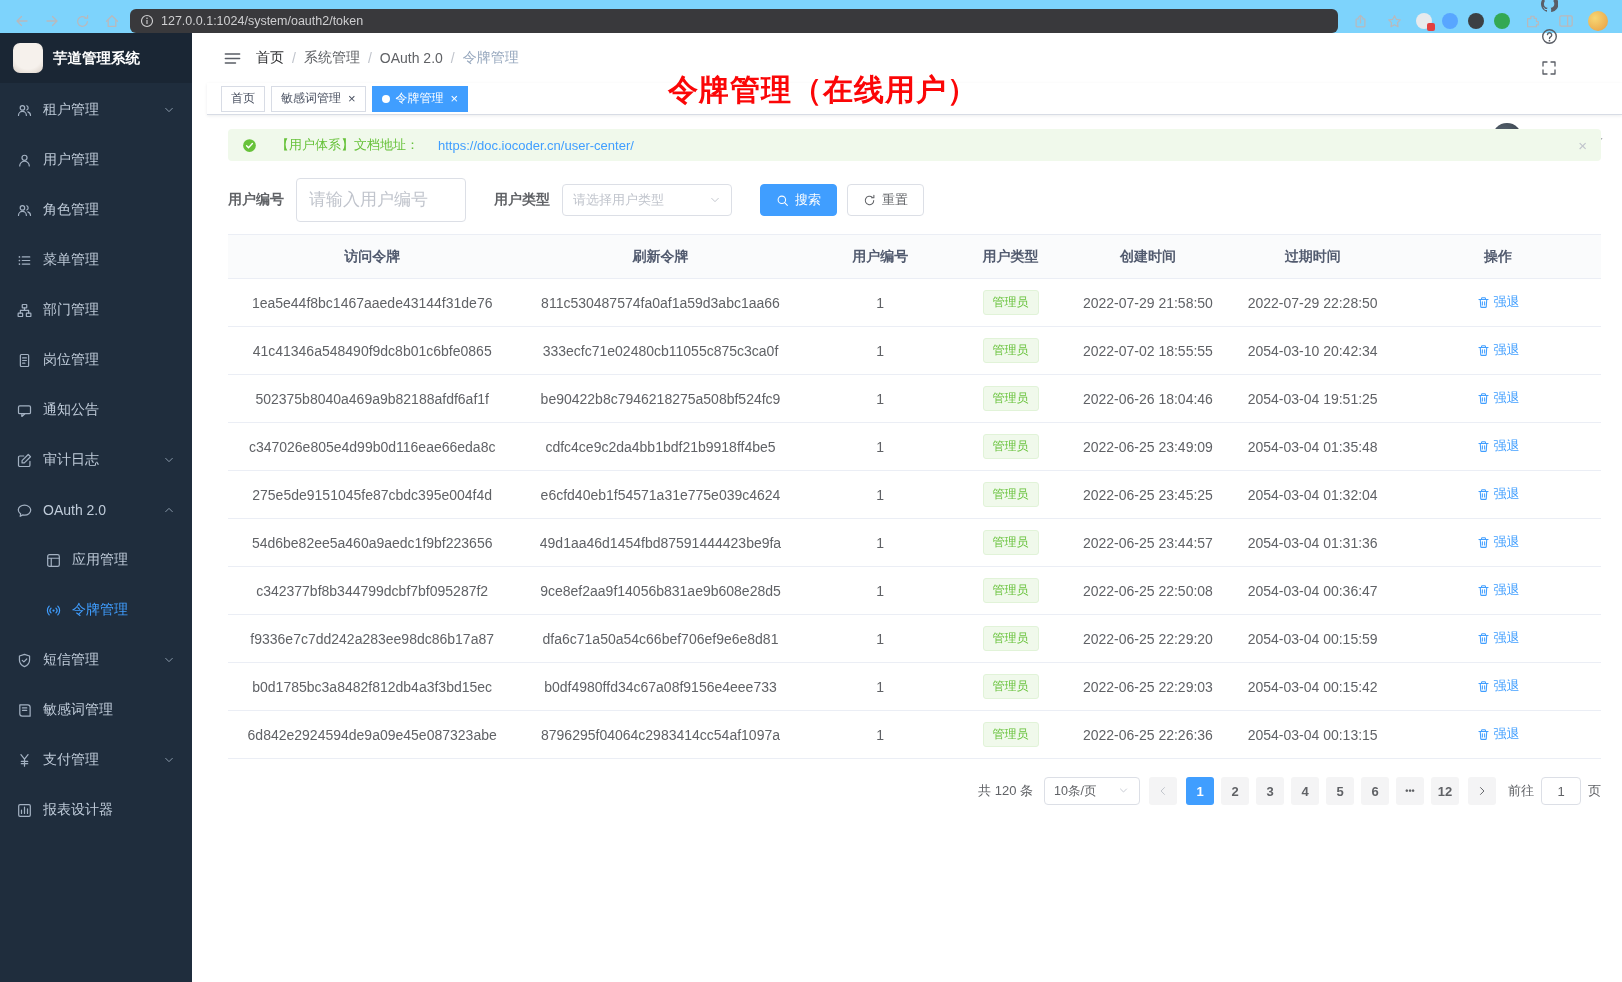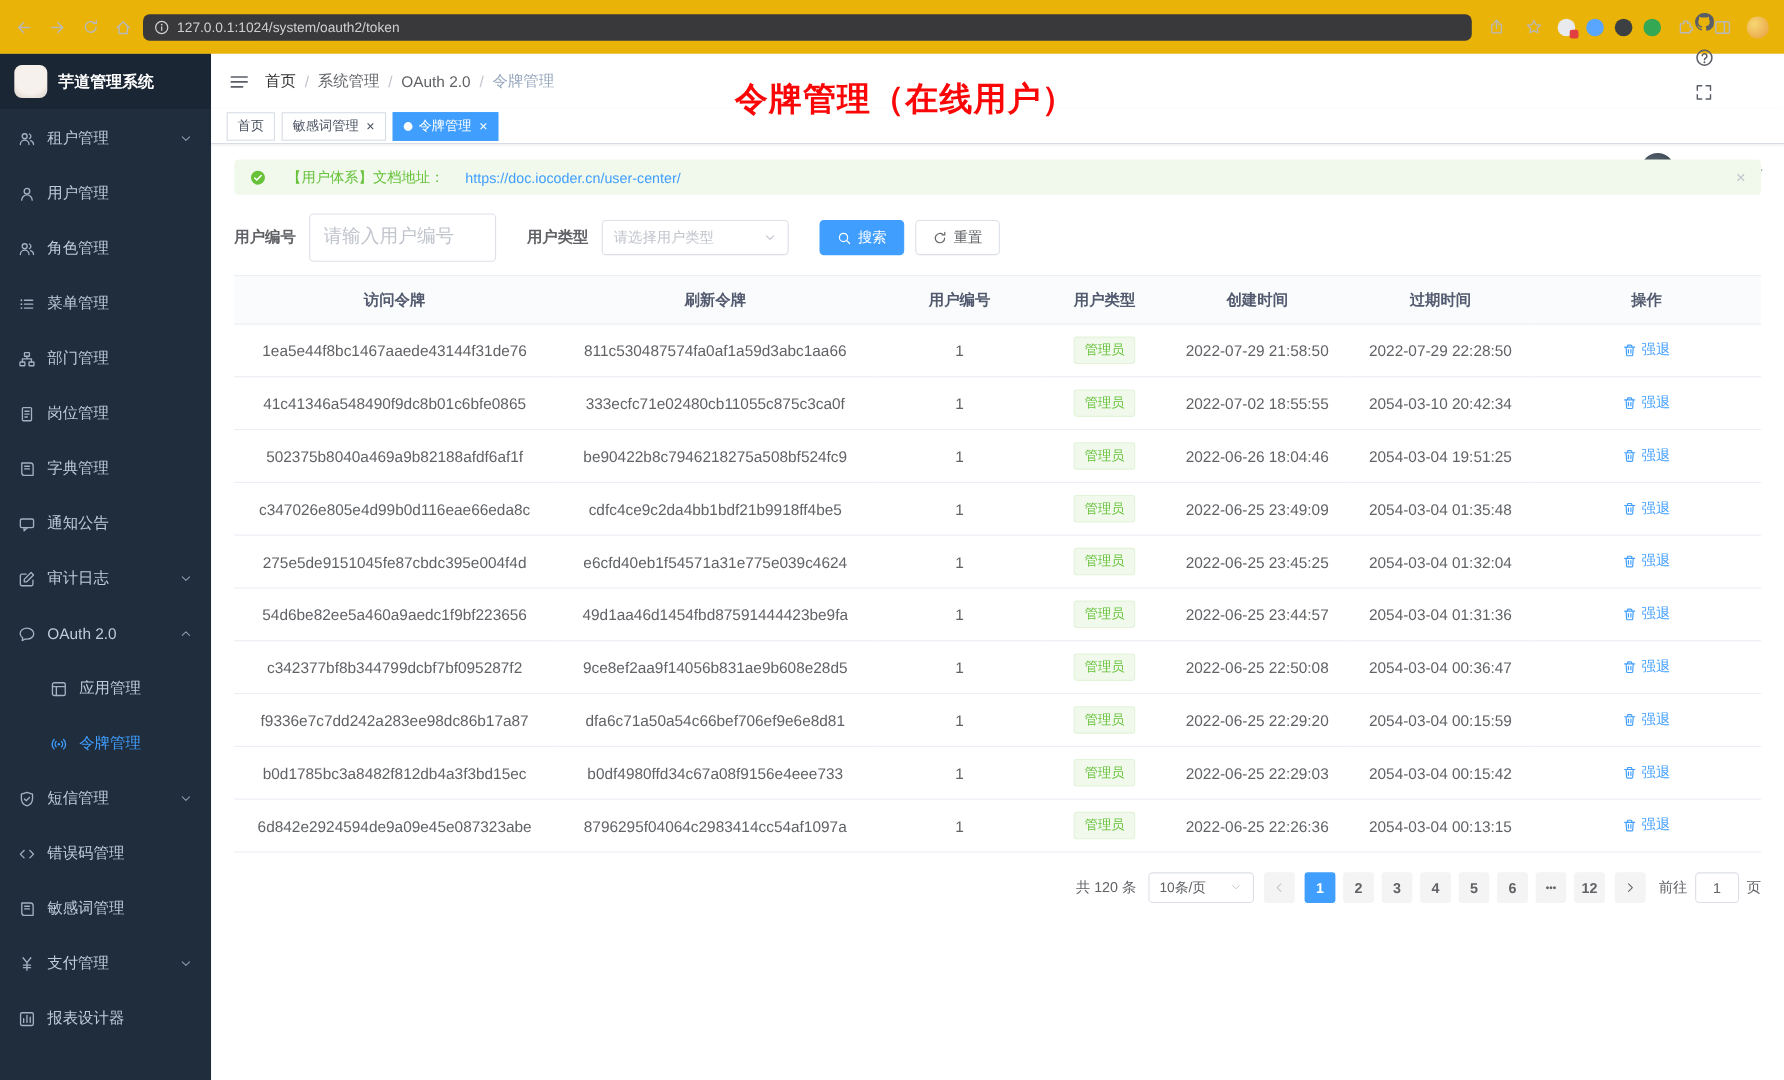--- a/index.html
+++ b/index.html
@@ -2,21 +2,21 @@
 <html><head>
 <meta charset="utf-8">
 <style>
   * { margin:0; padding:0; box-sizing:border-box; }
   html,body { width:1622px; height:982px; overflow:hidden; background:#fff;
     font-family:"Liberation Sans","DejaVu Sans",sans-serif; }
   body { position:relative; }
   svg { display:block; }
 
   
-  .browser-bar { height:49px; background:#eab308; display:flex; align-items:center;
+  .browser-bar { height:33px; background:#7dd3fc; display:flex; align-items:flex-end;
     padding:0 10px; gap:6px; color:#b9b9bc; }
   .nav-btn { width:24px; height:24px; display:flex; align-items:center; justify-content:center;
     color:#b9b9bc; cursor:pointer; border-radius:4px; flex-shrink:0; }
   .url-bar { flex:1; height:24px; background:#39393c; border-radius:6px; display:flex;
     align-items:center; gap:7px; padding:0 10px; color:#cfcfd1; font-size:12.5px; cursor:text; min-width:0; }
   .browser-actions { display:flex; align-items:center; gap:10px; padding:0 4px; flex-shrink:0; }
   .ext-dot { width:16px; height:16px; border-radius:50%; position:relative; cursor:pointer; }
   .ext-dot.e1 { background:#e8eaed; }
   .ext-dot.e1::after { content:""; position:absolute; right:-3px; bottom:-2px; width:8px; height:8px;
     border-radius:2px; background:#e24040; }
@@ -39,21 +39,21 @@
   .menu { flex:1; overflow:hidden; padding-top:2px; }
   .menu-item { height:50px; display:flex; align-items:center; gap:11px; padding:0 17px;
     font-size:14px; color:#bfcbd9; cursor:pointer; white-space:nowrap; }
   .menu-item .mi-icon { width:15px; height:15px; color:#a3b1c2; flex-shrink:0; }
   .menu-item.sub { padding-left:46px; }
   .menu-item.active { color:#409eff; }
   .menu-item.active .mi-icon { color:#409eff; }
   .mi-chevron { margin-left:auto; color:#8b9bac; width:12px; height:12px; }
 
   
-  .main { flex:1; display:flex; flex-direction:column; min-width:0; background:#fff; }
+  .main { flex:1; display:flex; flex-direction:column; min-width:0; background:#fff;padding-left:15px; }
   .navbar { height:50px; display:flex; align-items:center; padding:0 16px; gap:14px; background:#fff; flex-shrink:0; }
   .hamburger { color:#5a5e66; cursor:pointer; }
   .breadcrumb { display:flex; align-items:center; gap:8px; font-size:14px; }
   .crumb { color:#606266; cursor:pointer; }
   .crumb.first { color:#303133; }
   .crumb.last { color:#97a8be; cursor:default; }
   .crumb-sep { color:#c0c4cc; }
   .nav-right { margin-left:auto; display:flex; align-items:center; gap:15px; color:#5a5e66;flex-direction:column; }
   .nav-icon { cursor:pointer; display:flex; align-items:center; }
   .tt { font-weight:700; font-size:15px; color:#5a5e66; cursor:pointer; letter-spacing:-1px; }
@@ -275,30 +275,20 @@
               <rect x="3.6" y="1.6" width="8.8" height="12.8" rx="1"></rect>
               <path d="M6 5.2h4M6 8h4M6 10.8h2.4"></path>
             </svg>
           </span>
     <span class="mi-label">岗位管理</span>
 
   </div>
         <div class="menu-item">
     <span class="mi-icon">
             <svg viewBox="0 0 16 16" width="15" height="15" fill="none" stroke="currentColor" stroke-width="1.3" stroke-linecap="round" stroke-linejoin="round">
-              <path d="M3 2h8.4A2.6 2.6 0 0 1 14 4.6V14H5.6A2.6 2.6 0 0 1 3 11.4z"></path>
-              <path d="M5.8 5.2h4.6M5.8 7.8h4.6"></path>
-            </svg>
-          </span>
-    <span class="mi-label">字典管理</span>
-
-  </div>
-        <div class="menu-item">
-    <span class="mi-icon">
-            <svg viewBox="0 0 16 16" width="15" height="15" fill="none" stroke="currentColor" stroke-width="1.3" stroke-linecap="round" stroke-linejoin="round">
               <rect x="1.6" y="3" width="12.8" height="8.4" rx="1.4"></rect>
               <path d="M5.2 11.4v3l3.2-3"></path>
             </svg>
           </span>
     <span class="mi-label">通知公告</span>
 
   </div>
         <div class="menu-item">
     <span class="mi-icon">
             <svg viewBox="0 0 16 16" width="15" height="15" fill="none" stroke="currentColor" stroke-width="1.3" stroke-linecap="round" stroke-linejoin="round">
@@ -352,29 +342,20 @@
               <path d="M8 1.4l5.4 1.8v4.3c0 3.5-2.2 5.8-5.4 7-3.2-1.2-5.4-3.5-5.4-7V3.2z"></path>
               <path d="M5.6 7.8l1.7 1.7 3.1-3.1"></path>
             </svg>
           </span>
     <span class="mi-label">短信管理</span>
     <span class="mi-chevron">
             <svg viewBox="0 0 16 16" width="12" height="12" fill="none" stroke="currentColor" stroke-width="1.3" stroke-linecap="round" stroke-linejoin="round">
               <path d="M3.6 5.8L8 10.2l4.4-4.4"></path>
             </svg>
           </span>
-  </div>
-        <div class="menu-item">
-    <span class="mi-icon">
-            <svg viewBox="0 0 16 16" width="15" height="15" fill="none" stroke="currentColor" stroke-width="1.3" stroke-linecap="round" stroke-linejoin="round">
-              <path d="M5.2 4.4L1.6 8l3.6 3.6M10.8 4.4L14.4 8l-3.6 3.6"></path>
-            </svg>
-          </span>
-    <span class="mi-label">错误码管理</span>
-
   </div>
         <div class="menu-item">
     <span class="mi-icon">
             <svg viewBox="0 0 16 16" width="15" height="15" fill="none" stroke="currentColor" stroke-width="1.3" stroke-linecap="round" stroke-linejoin="round">
               <path d="M3 2h8.4A2.6 2.6 0 0 1 14 4.6V14H5.6A2.6 2.6 0 0 1 3 11.4z"></path>
               <path d="M5.8 5.2h4.6M5.8 7.8h4.6"></path>
             </svg>
           </span>
     <span class="mi-label">敏感词管理</span>
 

